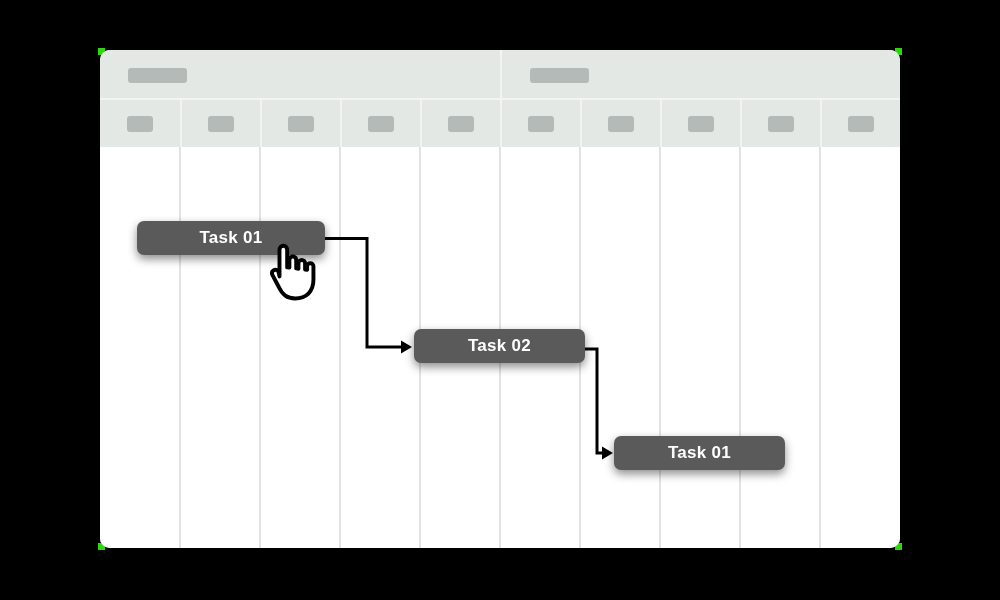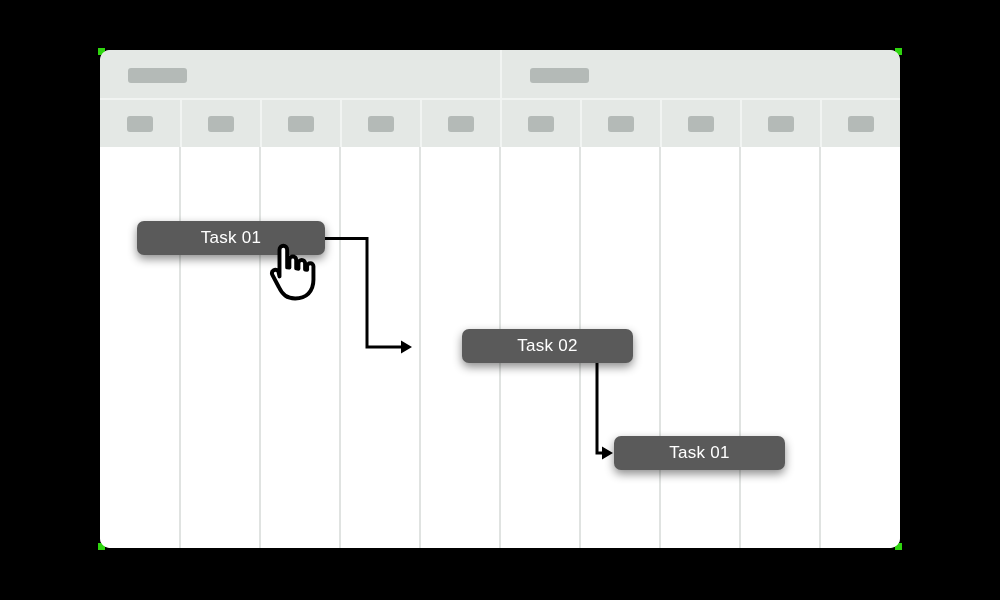--- a/index.html
+++ b/index.html
@@ -29,25 +29,25 @@
     border-top: 2px solid #f1f4f2; }
   .hdr-cell { width: 80px; height: 100%; display: flex; justify-content: center; position: relative; }
   .hdr-cell + .hdr-cell { border-left: 2px solid #f1f4f2; }
   .skel-box { width: 26px; height: 16px; margin-top: 16px; background: #b4bab7; border-radius: 3px; }
 
   
   .grid-body { position: relative; width: 800px; height: 401px; background: #fff; }
   .vline { position: absolute; top: 0; bottom: 0; width: 2px; background: #e0e3e1; }
 
   .task-bar { position: absolute; height: 34px; background: #5a5a5a; border-radius: 7px;
-    color: #fff; font-size: 17px; font-weight: 400; letter-spacing: .3px;
+    color: #fff; font-size: 17px; font-weight: 700; letter-spacing: .3px;
     display: flex; align-items: center; justify-content: center;
     box-shadow: 0 4px 10px rgba(0,0,0,.45); z-index: 3; }
   .task-1 { left: 37px;  top: 74px;  width: 188px; }
-  .task-2 { left: 314px; top: 182px; width: 171px; margin-left: 48px; }
+  .task-2 { left: 314px; top: 182px; width: 171px; }
   .task-3 { left: 514px; top: 289px; width: 171px; }
 
   .connector-layer { position: absolute; left: 0; top: 0; width: 800px; height: 401px; z-index: 2; }
 
   .cursor-wrap { position: absolute; left: 158px; top: 94px; width: 58px; height: 62px; z-index: 4; }
 </style>
 </head>
 <body>
 
 <div class="stage">

